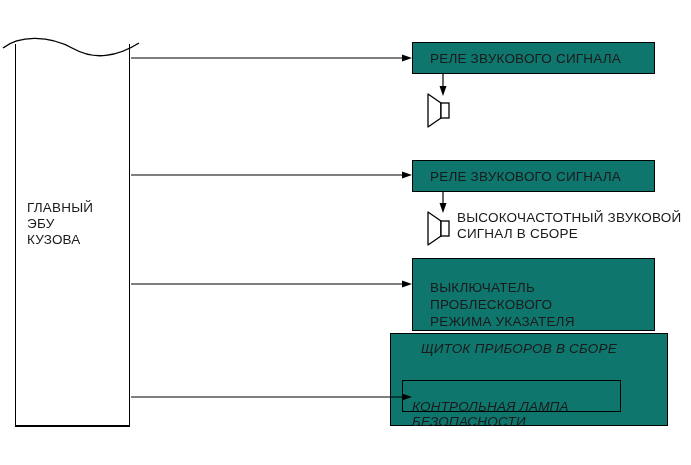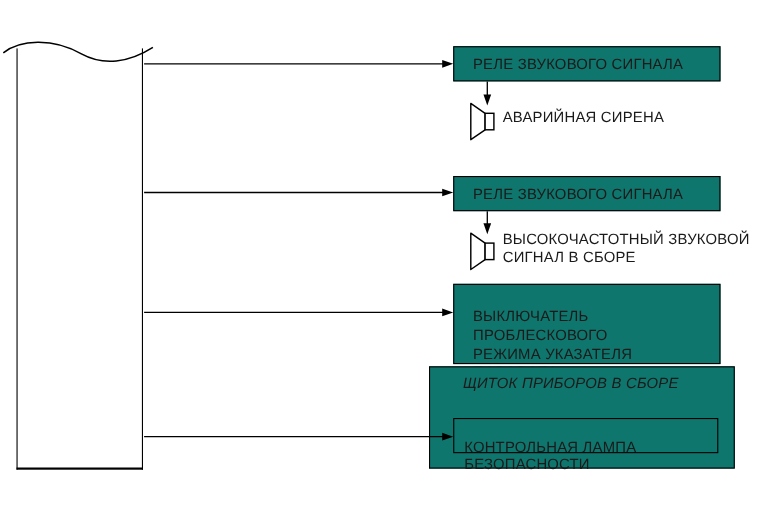--- a/index.html
+++ b/index.html
@@ -30,40 +30,42 @@
     border:1.4px solid #000;
     box-sizing:border-box;
     background:#0f766e;
     z-index:1;
   }
   .relay-1{left:412px;top:42px;width:243px;height:32px;display:flex;align-items:center;padding-left:17px;}
   .relay-2{left:412px;top:160px;width:243px;height:32px;display:flex;align-items:center;padding-left:17px;}
   .flasher{left:412px;top:258px;width:243px;height:73px;padding:3px 8px 0 17px;line-height:17px;}
   .panel-outer{left:390px;top:333px;width:278px;height:93px;}
   .panel-label{left:30px;top:7px;line-height:16px;font-style:italic;}
-  .lamp-inner{left:412px;top:380px;width:241px;height:32px;padding:2px 6px 0 9px;line-height:15.5px;}
+  .lamp-inner{left:402px;top:380px;width:219px;height:32px;padding:2px 6px 0 9px;line-height:15.5px;font-style:italic;}
   .siren-label{left:457px;top:99px;line-height:16px;z-index:2;}
   .horn-label{left:457px;top:210px;line-height:15.5px;z-index:2;}
   svg.linework{
     position:absolute;left:0;top:0;z-index:3;
     pointer-events:none;
   }
 </style>
 </head>
 <body>
 
 <div class="stage">
 
   <div class="abs ecu-box"></div>
+  <div class="abs ecu-label multiline">ГЛАВНЫЙ
+ЭБУ
+КУЗОВА</div>
 
   <div class="abs node-box relay-1">
     <span>РЕЛЕ ЗВУКОВОГО СИГНАЛА</span>
   </div>
 
-  <div class="abs siren-label">АВАРИЙНАЯ СИРЕНА</div>
 
   <div class="abs node-box relay-2">
     <span>РЕЛЕ ЗВУКОВОГО СИГНАЛА</span>
   </div>
 
   <div class="abs horn-label multiline">ВЫСОКОЧАСТОТНЫЙ ЗВУКОВОЙ
 СИГНАЛ В СБОРЕ</div>
 
   <div class="abs node-box flasher multiline">
     <span>ВЫКЛЮЧАТЕЛЬ ПРОБЛЕСКОВОГО

